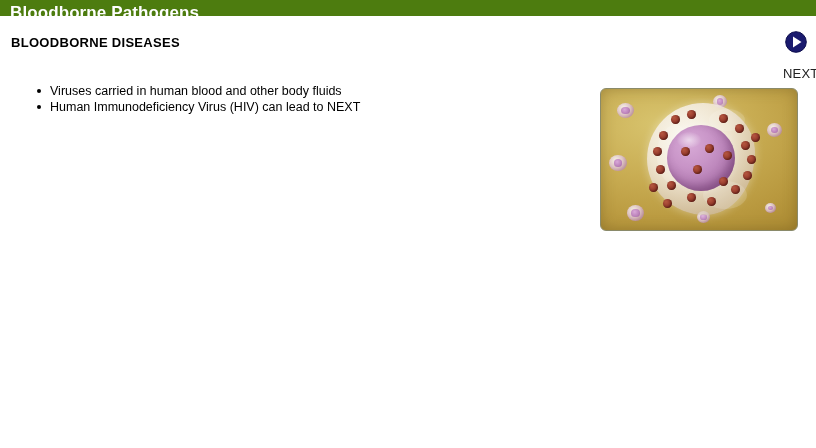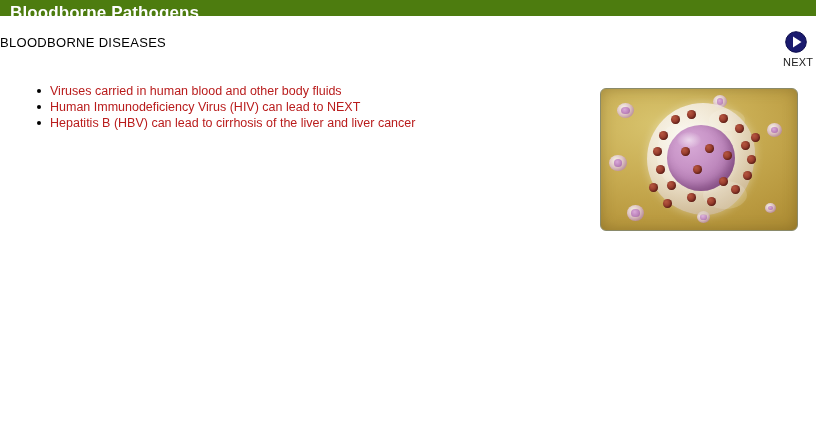--- a/index.html
+++ b/index.html
@@ -30,24 +30,24 @@
     font-size: 17px;
     font-weight: bold;
     color: #ffffff;
     letter-spacing: 0.1px;
     white-space: nowrap;
   }
 
   
   #section-heading {
     position: absolute;
-    left: 0;
+    left: 11px;
     top: 35px;
     font-size: 13px;
-    font-weight: normal;
+    font-weight: bold;
     color: #000000;
     letter-spacing: 0.3px;
     white-space: nowrap;
     font-family: "Liberation Sans", sans-serif;
   }
 
   
   #next-button {
     position: absolute;
     left: 783px;
@@ -57,42 +57,42 @@
     cursor: pointer;
   }
   #next-icon {
     width: 22px;
     height: 22px;
     display: block;
     margin: 0 auto;
   }
   #next-label {
     display: block;
-    font-size: 11px;
+    font-size: 13px;
     color: #222222;
     letter-spacing: 0.2px;
-    margin-top: 4px;
+    margin-top: 16px;
     line-height: 10px;
   }
 
   
   #bullet-list {
     position: absolute;
     left: 30px;
     top: 83px;
     width: 560px;
     margin: 0;
     padding: 0 0 0 20px;
     list-style: none;
   }
   #bullet-list li {
     position: relative;
     font-size: 12.5px;
     line-height: 16px;
-    color: #b91c1c;
+    color: #000000;
     margin: 0 0 0px 0;
     padding: 0 0 0 0;
   }
   #bullet-list li::before {
     content: "";
     position: absolute;
     left: -13px;
     top: 6px;
     width: 4px;
     height: 4px;
@@ -195,21 +195,20 @@
     <circle cx="11" cy="11" r="10.3" fill="#1a1a6e"></circle>
     <circle cx="11" cy="11" r="10.3" fill="none" stroke="#0d0d4d" stroke-width="1"></circle>
     <polygon points="8,5.5 16.5,11 8,16.5" fill="#ffffff"></polygon>
   </svg>
   <span id="next-label">NEXT</span>
 </div>
 
 <ul id="bullet-list">
   <li>Viruses carried in human blood and other body fluids</li>
   <li>Human Immunodeficiency Virus (HIV) can lead to NEXT</li>
-  <li>Hepatitis B (HBV) can lead to cirrhosis of the liver and liver cancer</li>
 </ul>
 
 <div id="media-panel">
 
   <div id="cell-image">
 
     <div class="bgcell" style="left:16px;  top:14px;  width:17px; height:15px;">
         <i></i>
       </div>
     <div class="bgcell" style="left:112px; top:6px;   width:14px; height:13px;">

